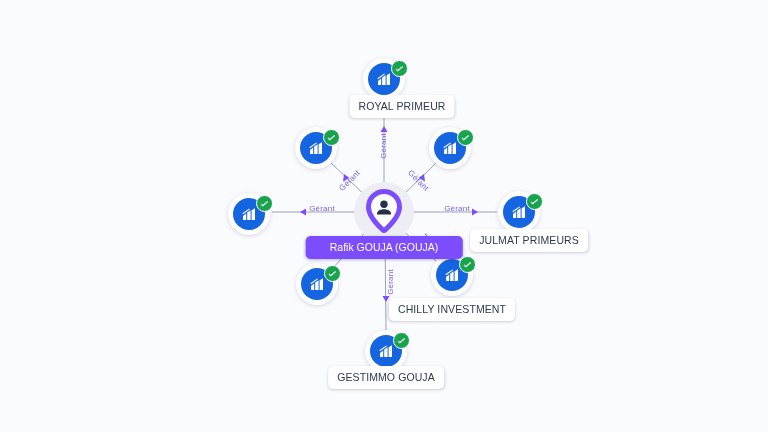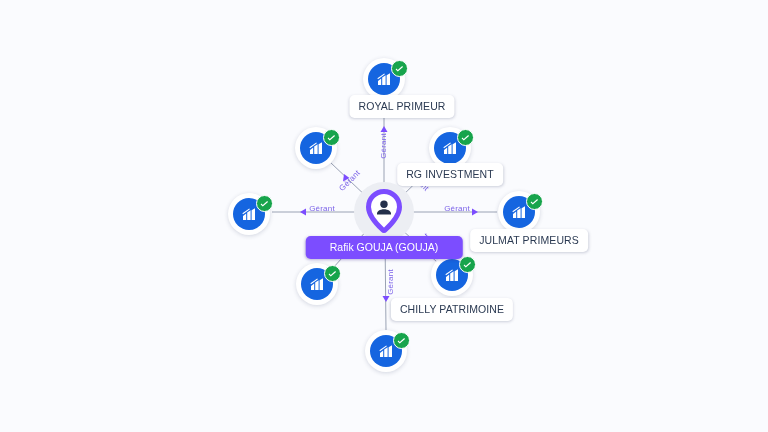--- a/index.html
+++ b/index.html
@@ -172,21 +172,20 @@
           <path fill="#fff" d="M3 15h3.2V8.6L3 10.9V15zm4.2 0h3.4V5.2L7.2 7.6V15zm4.4 0H15V3.2l-3.4 2V15z"></path>
           <path fill="#fff" d="M2.4 8.3 9.3 3.4l.6.9-6.9 4.9z"></path>
         </svg>
     </div>
     <div class="badge">
       <svg width="9" height="9" viewBox="0 0 10 10">
           <path fill="#fff" d="M1.6 5.1 3.1 6.6 8 2.3l.9 1-5.8 5.1L.7 6z"></path>
         </svg>
     </div>
   </div>
-  <div class="node-label" style="left:450px;top:163px;">RG INVESTMENT</div>
 
   <div class="node" style="left:249px;top:214px;">
     <div class="node-ring"></div>
     <div class="node-disc">
       <svg width="18" height="18" viewBox="0 0 18 18">
           <path fill="#fff" d="M3 15h3.2V8.6L3 10.9V15zm4.2 0h3.4V5.2L7.2 7.6V15zm4.4 0H15V3.2l-3.4 2V15z"></path>
           <path fill="#fff" d="M2.4 8.3 9.3 3.4l.6.9-6.9 4.9z"></path>
         </svg>
     </div>
     <div class="badge">
@@ -234,36 +233,37 @@
           <path fill="#fff" d="M3 15h3.2V8.6L3 10.9V15zm4.2 0h3.4V5.2L7.2 7.6V15zm4.4 0H15V3.2l-3.4 2V15z"></path>
           <path fill="#fff" d="M2.4 8.3 9.3 3.4l.6.9-6.9 4.9z"></path>
         </svg>
     </div>
     <div class="badge">
       <svg width="9" height="9" viewBox="0 0 10 10">
           <path fill="#fff" d="M1.6 5.1 3.1 6.6 8 2.3l.9 1-5.8 5.1L.7 6z"></path>
         </svg>
     </div>
   </div>
-  <div class="node-label" style="left:452px;top:298px;">CHILLY PATRIMOINE</div>
+  <div class="node-label" style="left:452px;top:298px;">CHILLY INVESTMENT</div>
 
   <div class="node" style="left:386px;top:351px;">
     <div class="node-ring"></div>
     <div class="node-disc">
       <svg width="18" height="18" viewBox="0 0 18 18">
           <path fill="#fff" d="M3 15h3.2V8.6L3 10.9V15zm4.2 0h3.4V5.2L7.2 7.6V15zm4.4 0H15V3.2l-3.4 2V15z"></path>
           <path fill="#fff" d="M2.4 8.3 9.3 3.4l.6.9-6.9 4.9z"></path>
         </svg>
     </div>
     <div class="badge">
       <svg width="9" height="9" viewBox="0 0 10 10">
           <path fill="#fff" d="M1.6 5.1 3.1 6.6 8 2.3l.9 1-5.8 5.1L.7 6z"></path>
         </svg>
     </div>
   </div>
+  <div class="node-label" style="left:386px;top:366px;">GESTIMMO GOUJA</div>
 
   <div class="node" style="left:384px;top:212px;">
     <div class="center-halo"></div>
     <div class="pin">
       <svg width="38" height="48" viewBox="0 0 38 48">
         <path fill="#ffffff" stroke="#7c4dff" stroke-width="5" d="M19 3.5c-8.6 0-15.5 6.9-15.5 15.4 0 9.1 11.4 20.3 14.4 23.1.6.6 1.6.6 2.2 0 3-2.8 14.4-14 14.4-23.1C34.5 10.4 27.6 3.5 19 3.5z"></path>
         <circle cx="19" cy="16.2" r="3.7" fill="#24304a"></circle>
         <path fill="#24304a" d="M19 21.2c-4.2 0-7 2.2-7 4.3v1.1h14v-1.1c0-2.1-2.8-4.3-7-4.3z"></path>
       </svg>
     </div>

